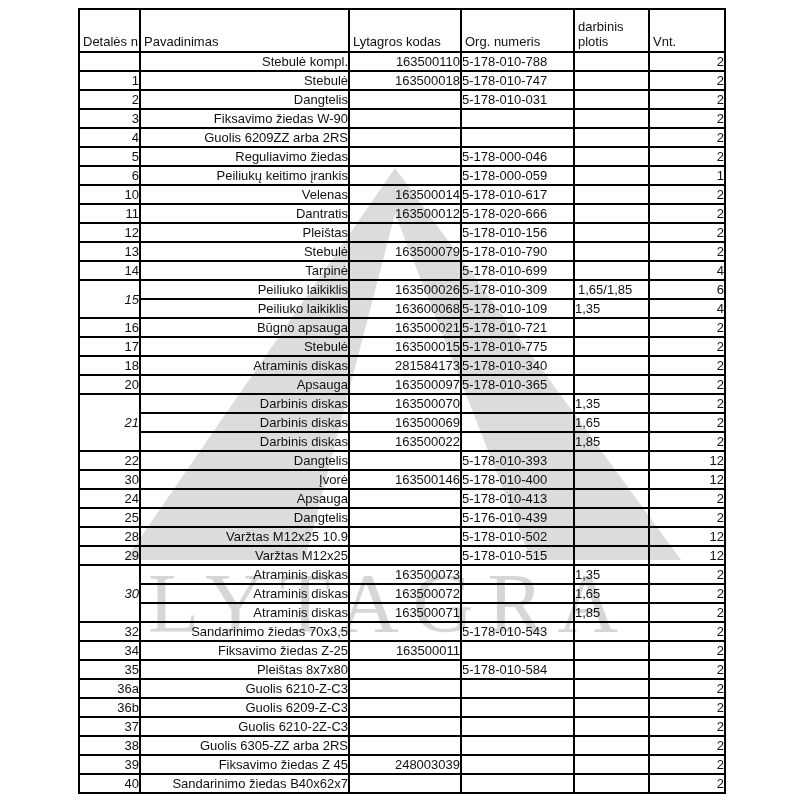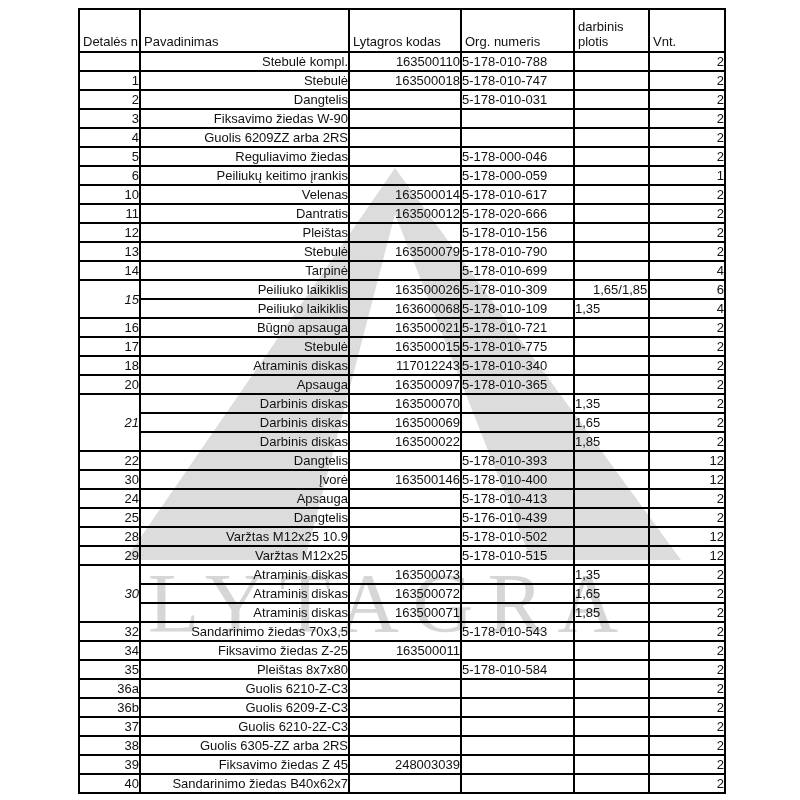--- a/index.html
+++ b/index.html
@@ -48,23 +48,23 @@
   .parts-table th.h-width { white-space: normal; }
   .parts-table td {
     height: 17px;
     line-height: 17px;
     padding: 0;
     vertical-align: middle;
   }
   .c-nr    { text-align: right; padding-right: 9px; }
   .c-name  { text-align: right;  padding-left: 4px; }
   .c-code  { text-align: right; padding-right: 9px; margin-left: 21px; }
-  .c-org   { text-align: left;  padding-left: 4px; }
+  .c-org   { text-align: left;  padding-left: 4px; border-radius: 6px; }
   .c-width { padding-right: 6px; }
-  .c-width.al { text-align: left; padding-left: 18px; border-radius: 6px; }
+  .c-width.al { text-align: left; padding-left: 3px; border-radius: 6px; }
   .c-qty   { text-align: right; padding-right: 6px; }
   td.nr-merged { vertical-align: middle; font-style: italic; }
   .wm-text {
     font-family: "Liberation Serif", serif;
     letter-spacing: 14px;
   }
 </style>
 </head>
 <body>
 
@@ -218,21 +218,21 @@
           <td class="c-nr">17</td>
           <td class="c-name">Stebulė</td>
           <td class="c-code">163500015</td>
           <td class="c-org">5-178-010-775</td>
           <td class="c-width"></td>
           <td class="c-qty">2</td>
         </tr>
         <tr>
           <td class="c-nr">18</td>
           <td class="c-name">Atraminis diskas</td>
-          <td class="c-code">117012243</td>
+          <td class="c-code">281584173</td>
           <td class="c-org">5-178-010-340</td>
           <td class="c-width"></td>
           <td class="c-qty">2</td>
         </tr>
         <tr>
           <td class="c-nr">20</td>
           <td class="c-name">Apsauga</td>
           <td class="c-code">163500097</td>
           <td class="c-org">5-178-010-365</td>
           <td class="c-width"></td>

